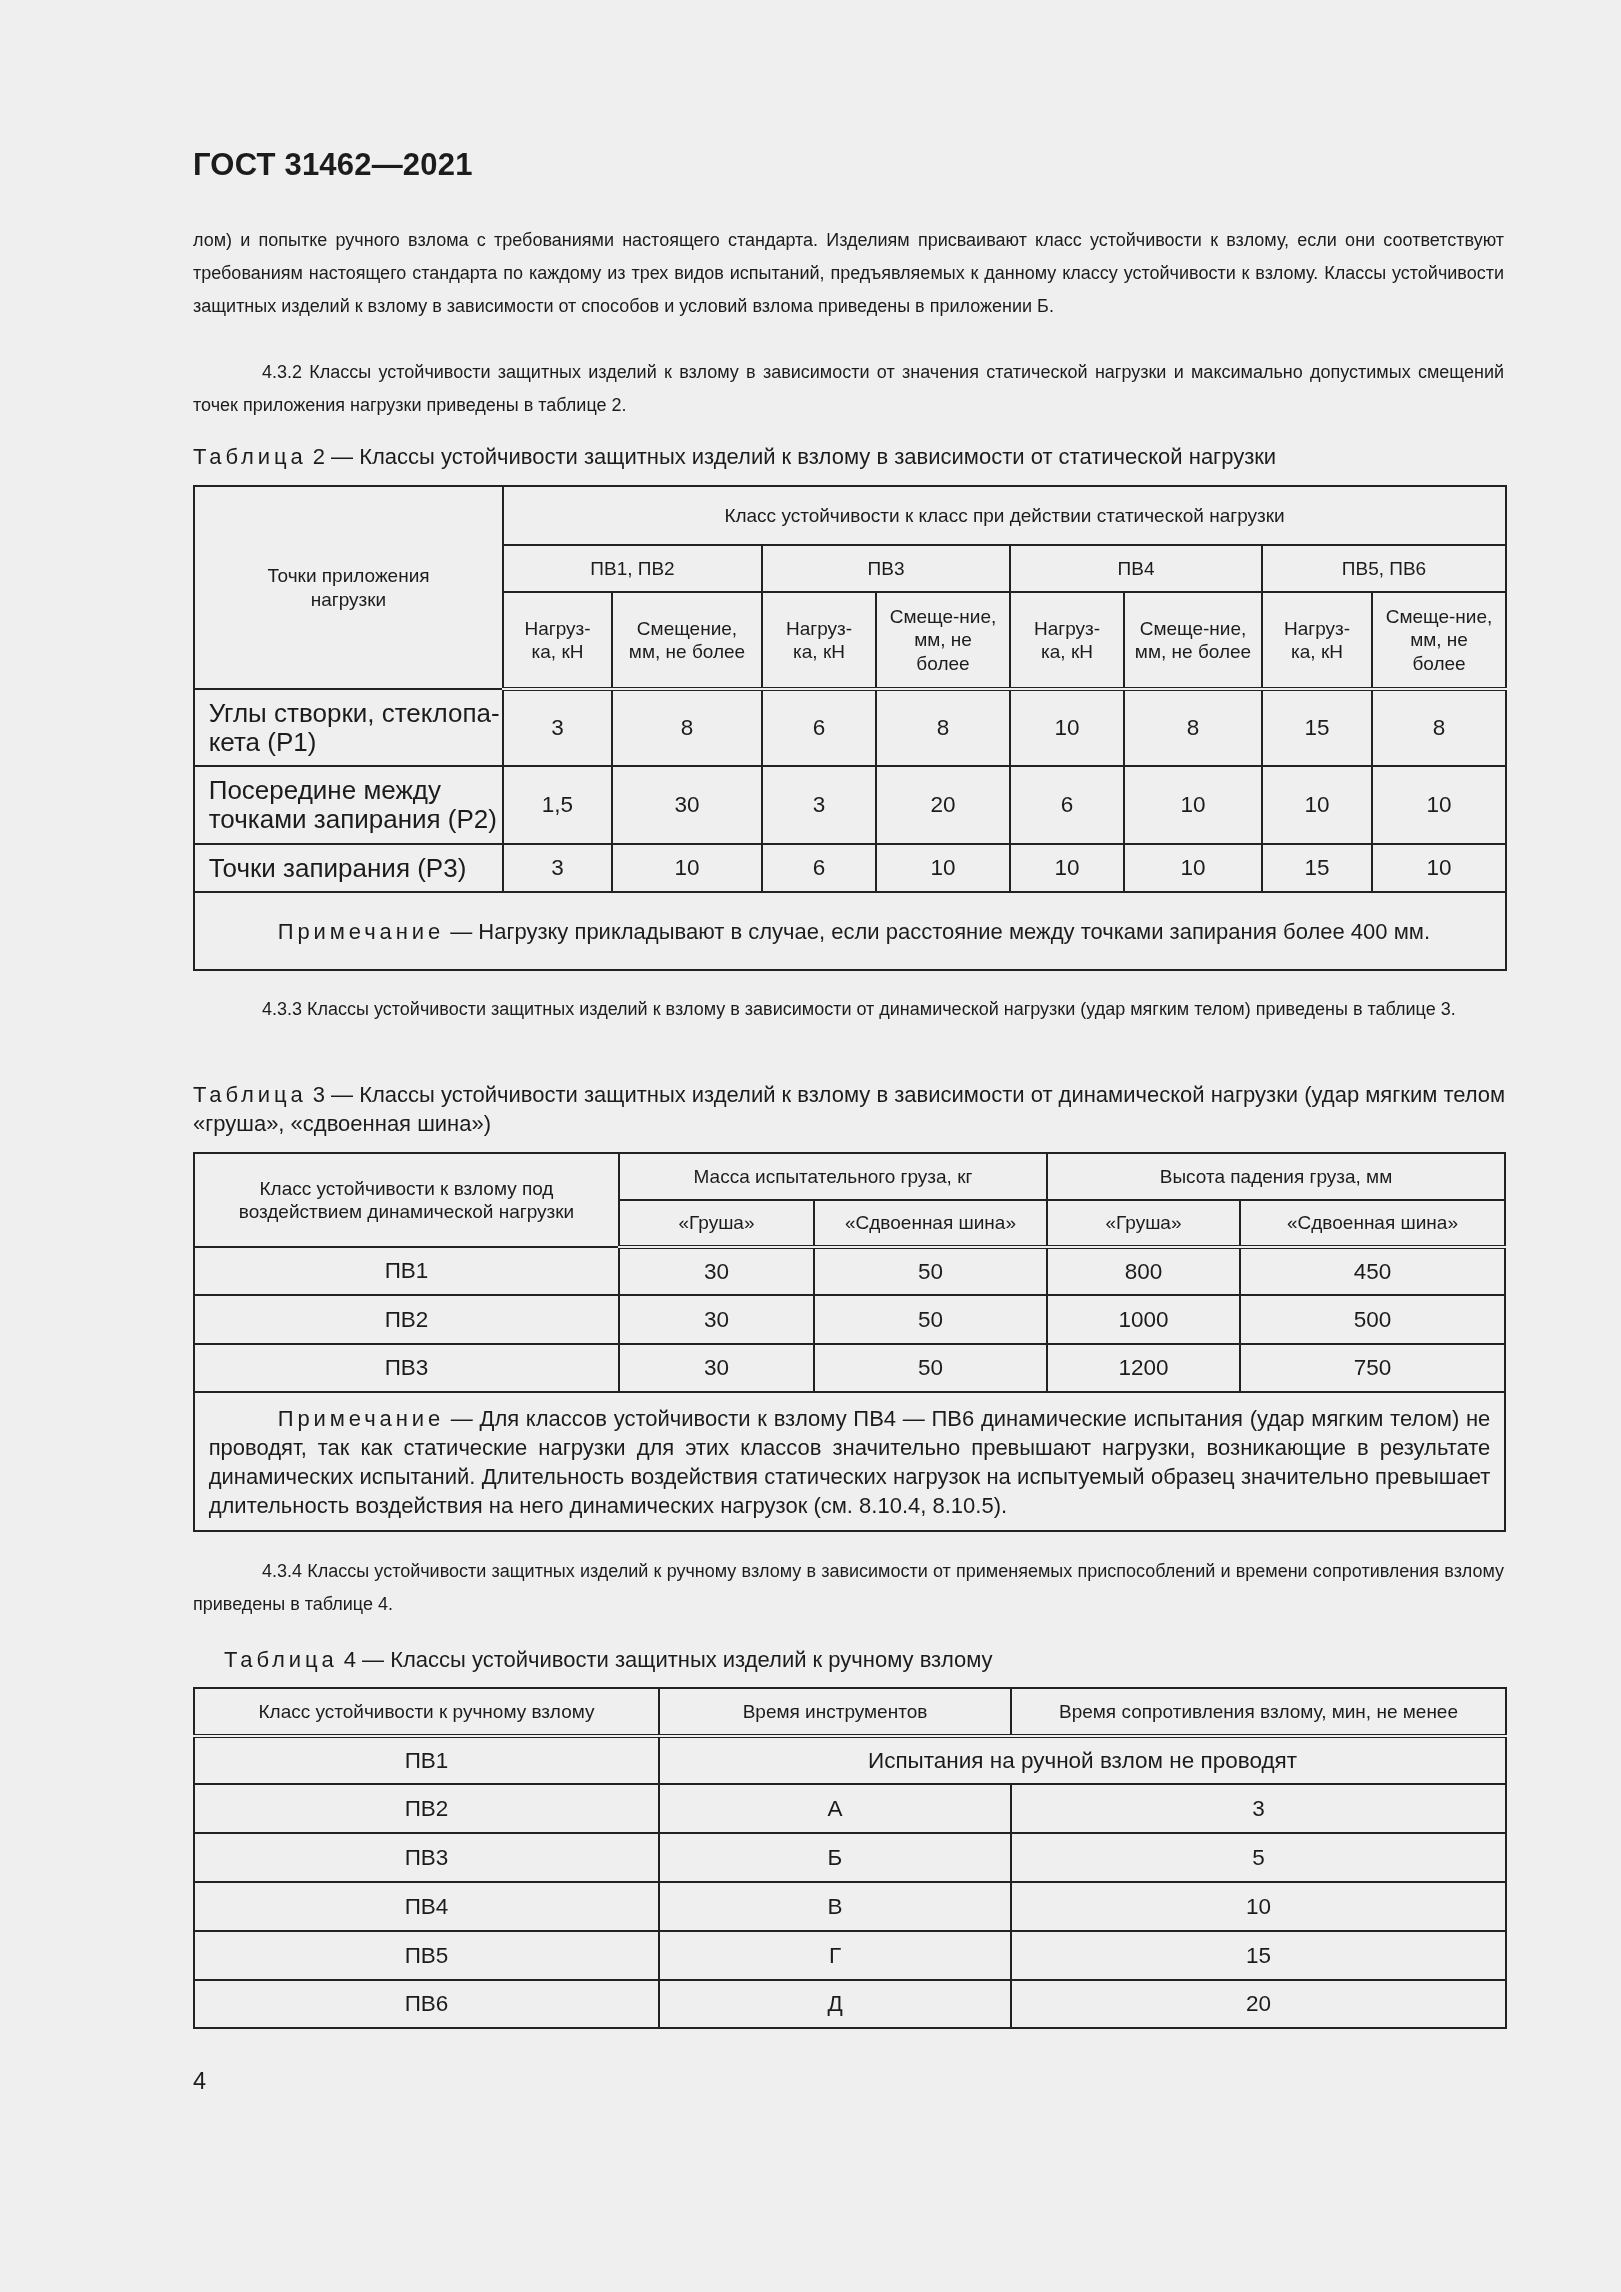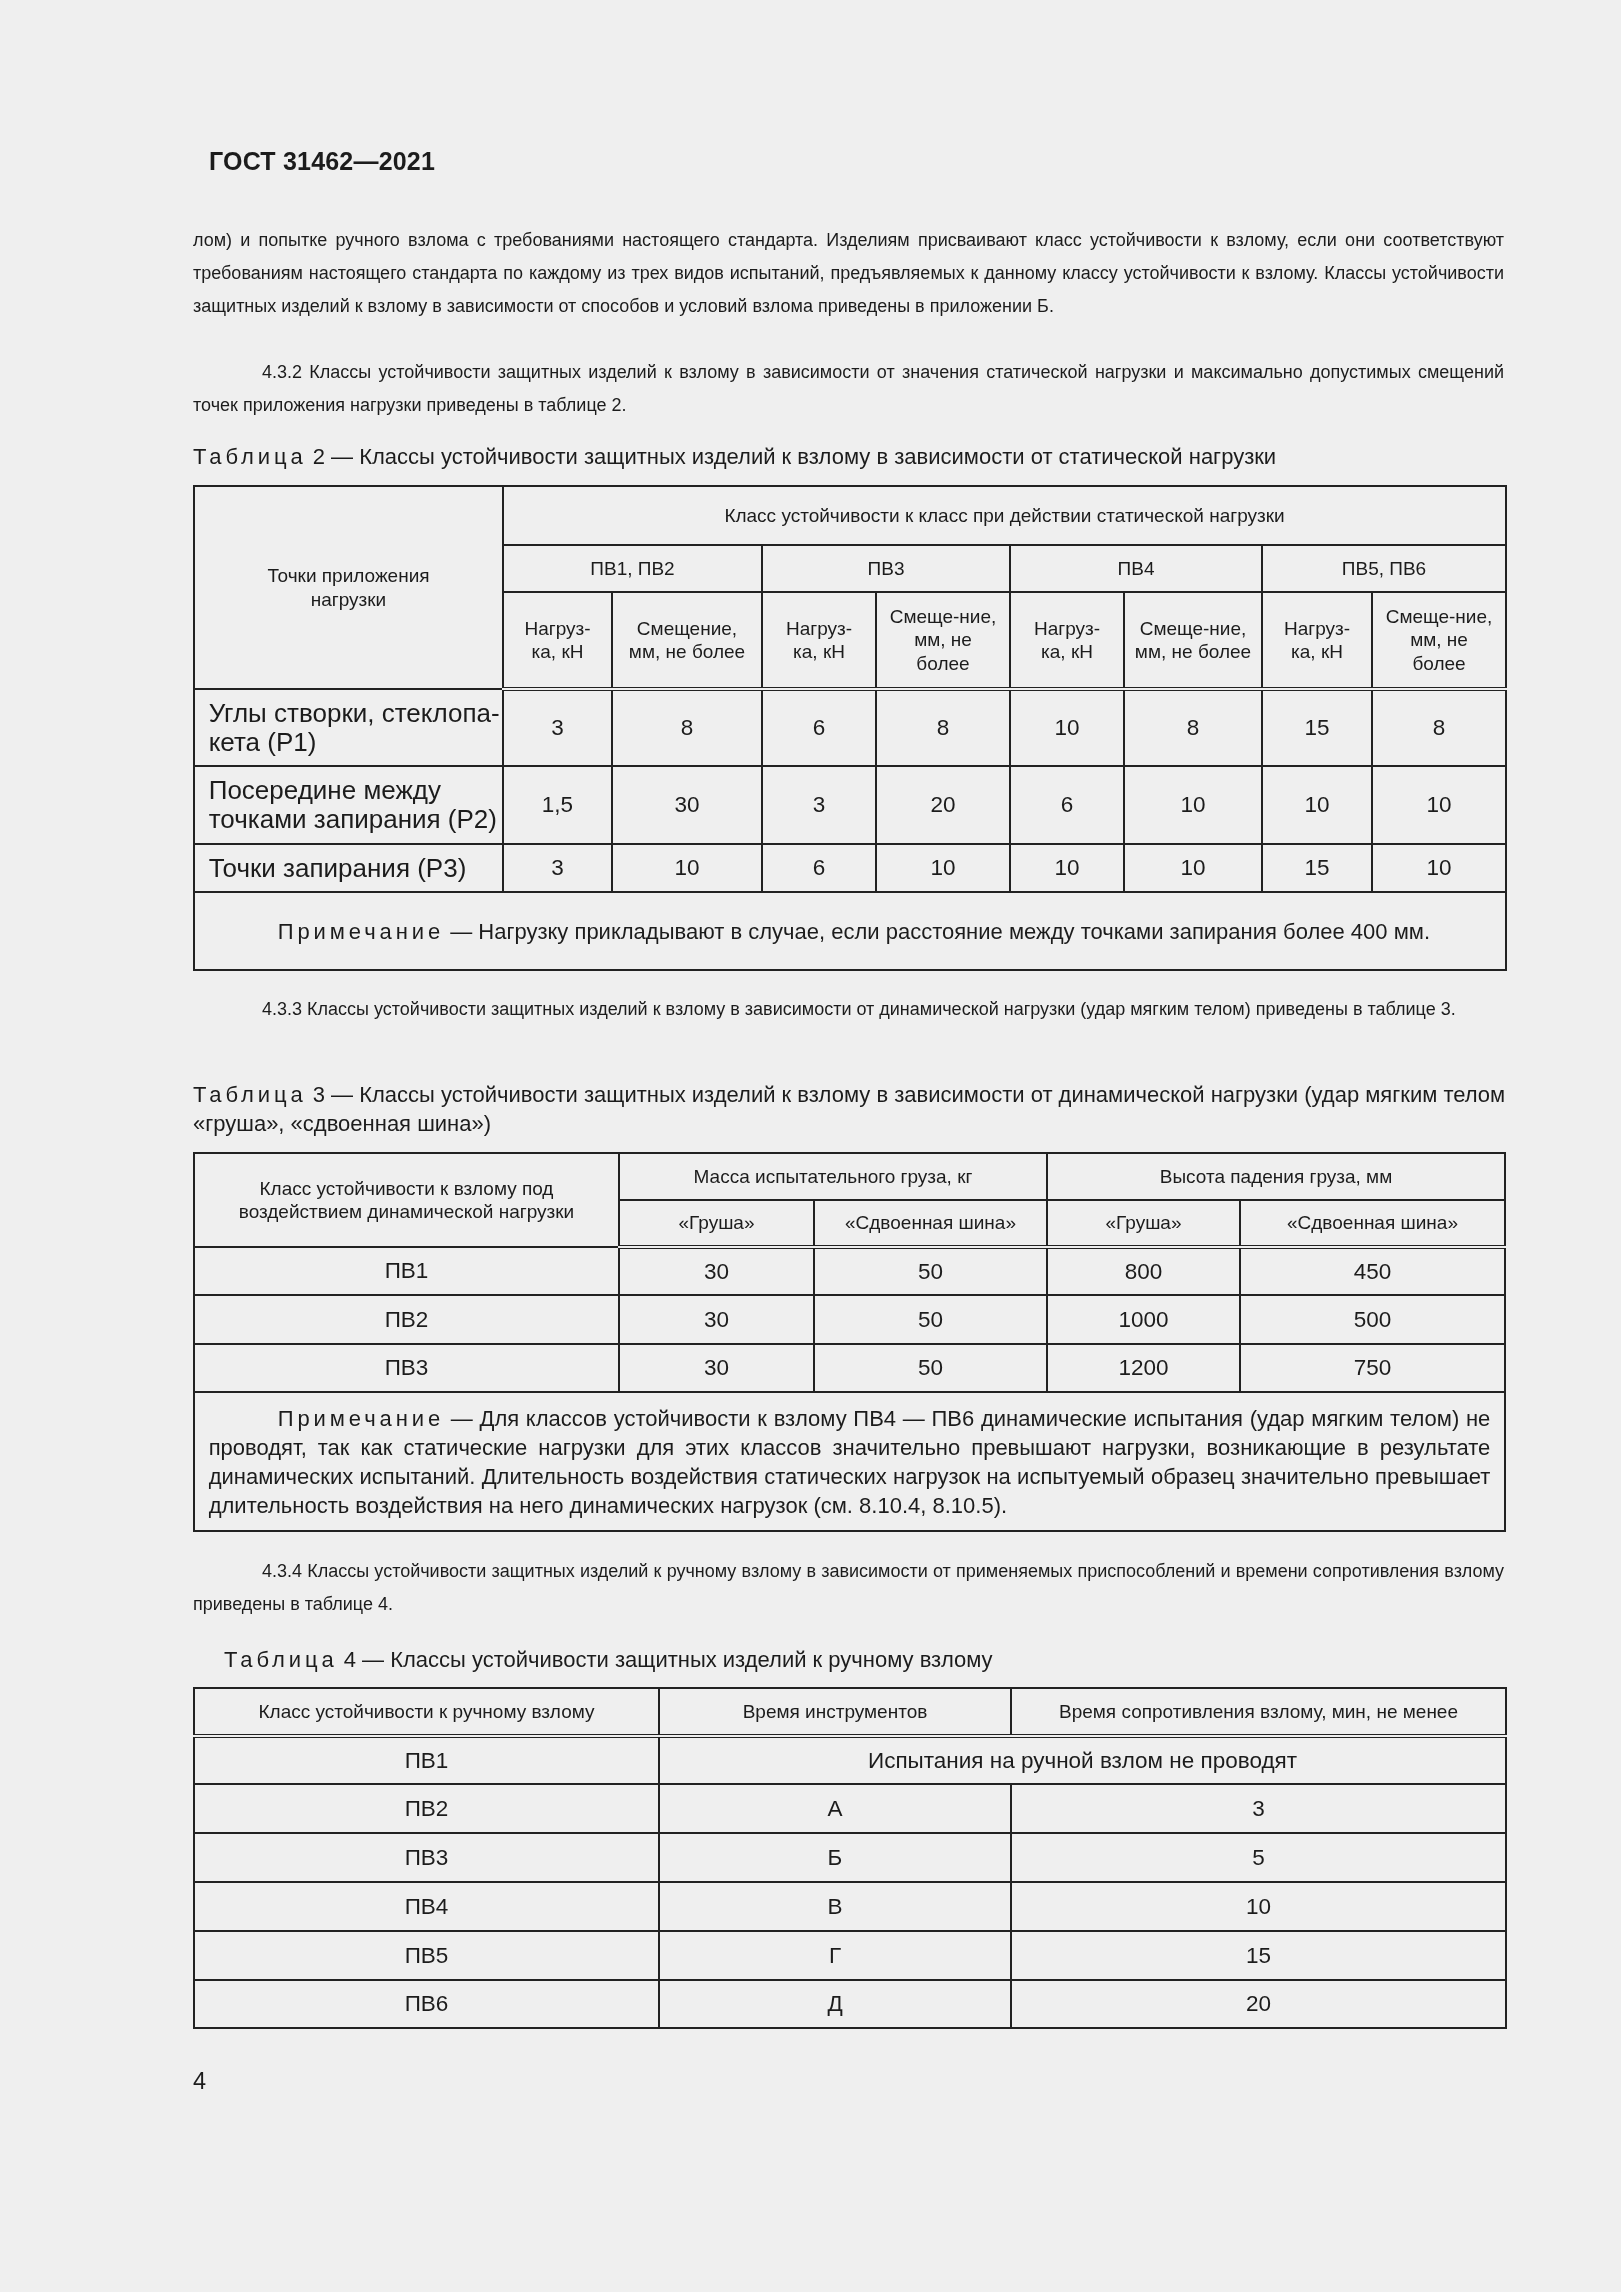--- a/index.html
+++ b/index.html
@@ -1,21 +1,21 @@
 <!DOCTYPE html>
 <html><head>
 <meta charset="utf-8">
 <style>
   html, body { margin:0; padding:0; }
   body {
     width:1621px; height:2293px; background:#efefef; position:relative; overflow:hidden;
     font-family:"Liberation Sans", sans-serif; color:#1c1c1c;
   }
   .abs { position:absolute; }
-  .header { left:209px; top:147px; font-size:25px; font-weight:bold; letter-spacing:0.2px; }
+  .header { left:193px; top:147px; font-size:31px; font-weight:bold; letter-spacing:0.2px; }
   .para { left:193px; width:1311px; font-size:18px; line-height:33px; text-align:justify; text-align-last:left; }
   .para .indent { display:inline-block; width:69px; }
   .caption { left:193px; width:1313px; font-size:22px; line-height:29px; }
   .spaced { letter-spacing:3.9px; }
   table { border-collapse:collapse; position:absolute; table-layout:fixed; }
   td { border:2px solid #222; text-align:center; vertical-align:middle; padding:0; }
   .hsm { font-size:19px; line-height:23.5px; }
   .dv { font-size:22.5px; }
   .ltxt { text-align:left; padding-left:13.7px; font-size:26px; line-height:29px; }
   .dbl-bottom td { border-bottom:4.9px double #222; }

